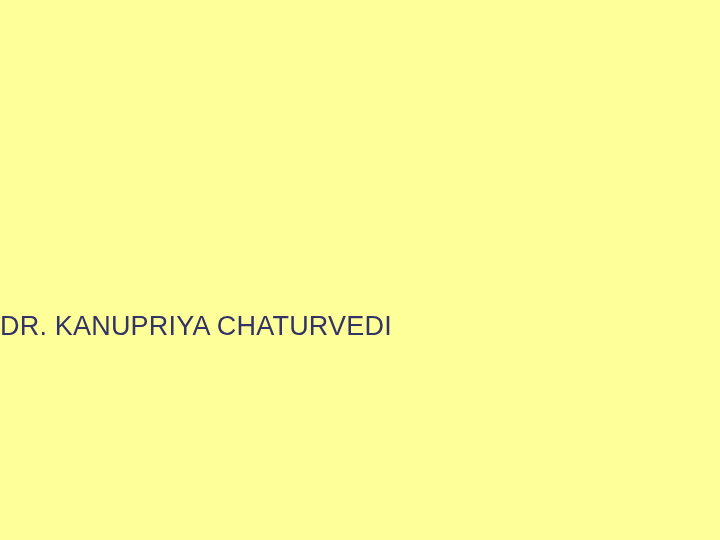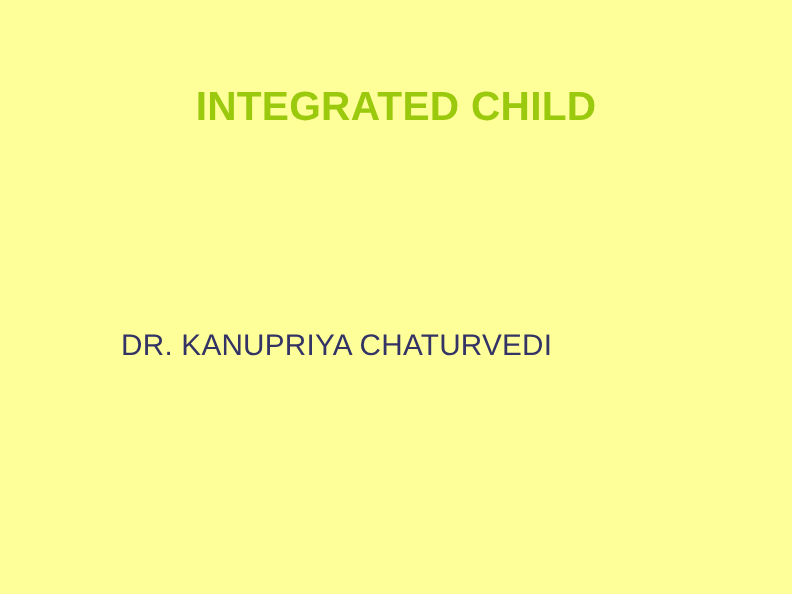--- a/index.html
+++ b/index.html
@@ -41,42 +41,40 @@
     line-height: 50px;
     letter-spacing: 0.2px;
     color: #9bc90d;
     white-space: nowrap;
   }
 
   
   #subtitle-block {
     position: absolute;
     left: 0;
-    top: 297px;
+    top: 309px;
     width: 612px;
-    text-align: center;
   }
 
   .subtitle-line {
     display: block;
     font-family: "Liberation Sans", sans-serif;
     font-weight: normal;
     font-size: 27px;
     line-height: 34px;
     letter-spacing: 0.2px;
     color: #333366;
     white-space: nowrap;
   }
 </style>
 </head>
 <body>
 
 <div id="slide">
 
   <div id="title-block">
-    <span class="title-line">INTEGRATED CHILD</span>
   </div>
 
   <div id="subtitle-block">
     <span class="subtitle-line">DR. KANUPRIYA CHATURVEDI</span>
   </div>
 
 </div>
 
 </body></html>

